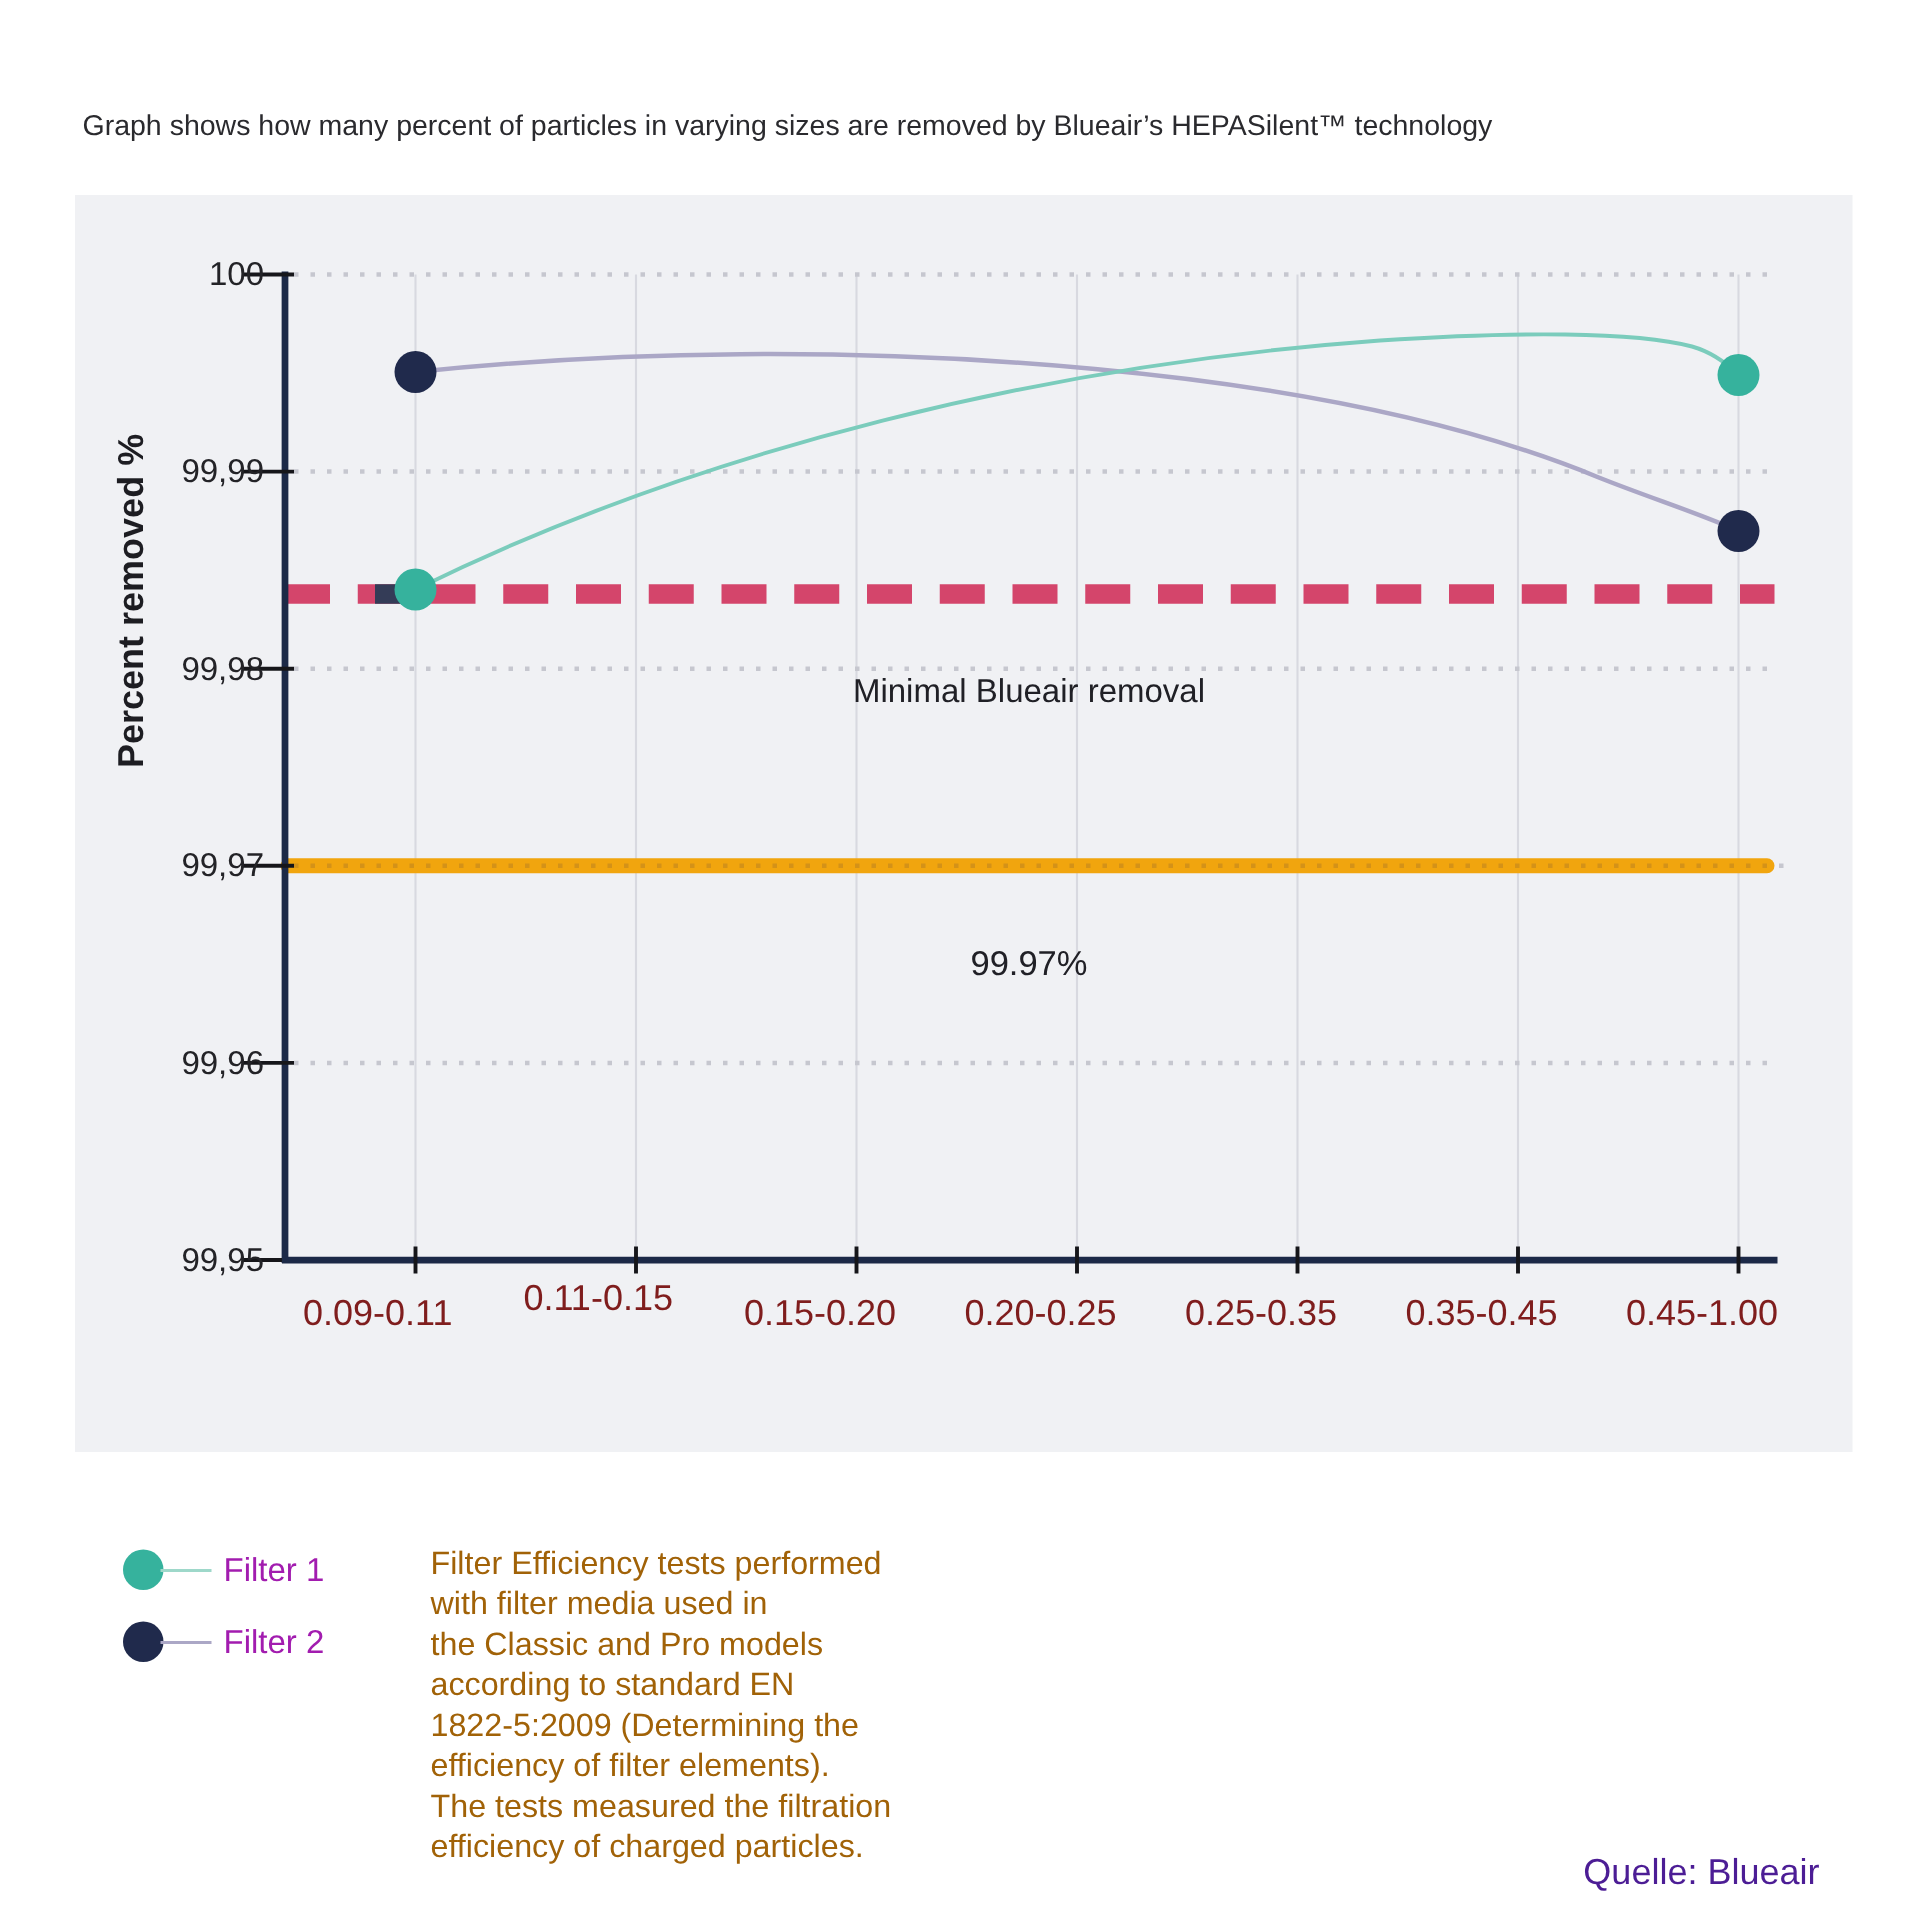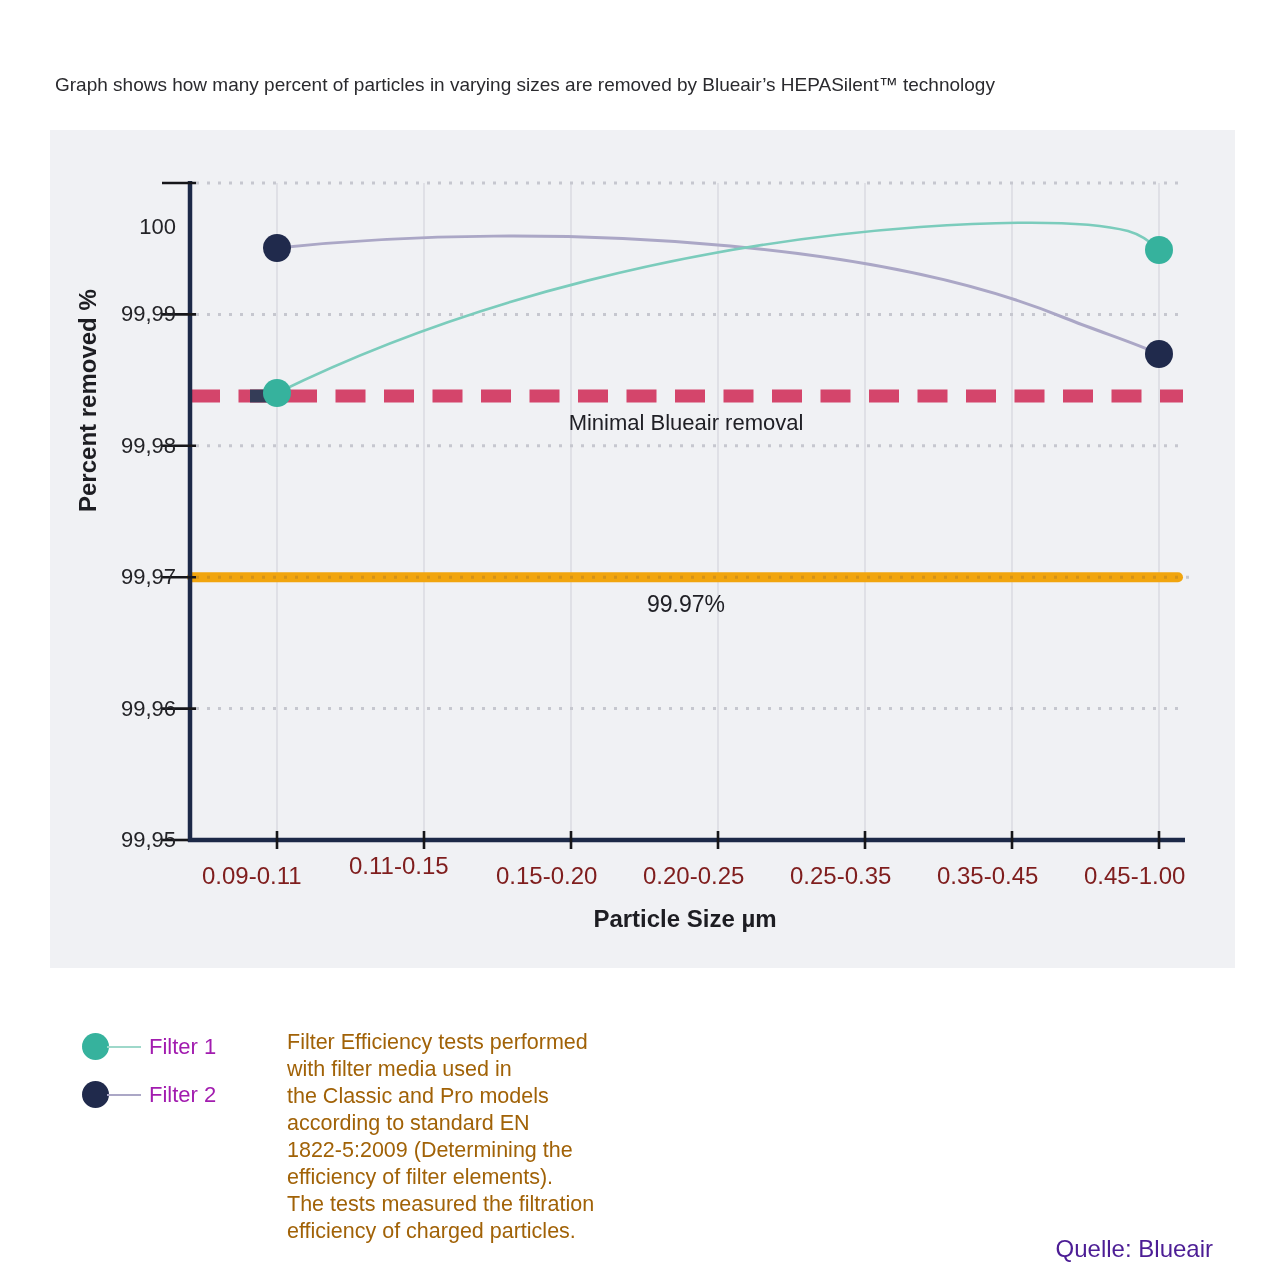--- a/index.html
+++ b/index.html
@@ -9,21 +9,21 @@
   .title{left:55px;top:22px;font-size:25px;font-weight:700;letter-spacing:.2px;color:#1c1c20;}
   .subtitle{left:55px;top:74px;font-size:19px;color:#2a2a2e;}
   .panel{left:50px;top:130px;width:1185px;height:838px;background:#f0f1f4;}
   .panel svg{position:absolute;left:0;top:0;}
   .ytick{width:118px;text-align:right;font-size:22px;color:#232327;}
   .xtick{width:150px;text-align:left;font-size:24px;color:#7f1d1d;}
   .ylabel-anchor{left:88px;top:512px;width:0;height:0;}
   .ylabel-anchor span{display:block;white-space:nowrap;transform:translate(-50%,-50%) rotate(-90deg);
         font-size:24px;font-weight:700;color:#1d1d22;}
   .xlabel{left:380px;top:905px;width:610px;text-align:center;font-size:24px;font-weight:700;color:#1d1d22;}
-  .refline-label{width:420px;text-align:center;font-size:22px;color:#202026;}
+  .refline-label{width:420px;text-align:center;font-size:22px;color:#202026;margin-top:38px;}
   .legend-dot{width:27px;height:27px;border-radius:50%;}
   .legend-dot.f1{left:82px;top:1033px;background:#36b29d;}
   .legend-dot.f2{left:82px;top:1081px;background:#202a4c;}
   .legend-line{height:2px;width:34px;}
   .legend-line.f1{left:107px;top:1046px;background:#9ed8ca;}
   .legend-line.f2{left:107px;top:1094px;background:#aba7c6;}
   .legend-label{font-size:22px;color:#a21caf;}
   .legend-label.f1{left:149px;top:1034px;}
   .legend-label.f2{left:149px;top:1082px;}
   .note{left:287px;top:1029px;width:340px;font-size:21.5px;line-height:27px;color:#a16207;}
@@ -89,39 +89,38 @@
         <line x1="1109" y1="701" x2="1109" y2="719"></line>
       </g>
 
       <circle cx="227" cy="118" r="14" fill="#202a4c"></circle>
       <circle cx="1109" cy="224" r="14" fill="#202a4c"></circle>
       <circle cx="227" cy="263" r="14" fill="#36b29d"></circle>
       <circle cx="1109" cy="120" r="14" fill="#36b29d"></circle>
     </svg>
   </div>
 
-  <div class="abs ytick" style="left:58px;top:170px;margin-top:44px;">100</div>
+  <div class="abs ytick" style="left:58px;top:170px;">100</div>
   <div class="abs ytick" style="left:58px;top:301px;">99,99</div>
   <div class="abs ytick" style="left:58px;top:433px;">99,98</div>
   <div class="abs ytick" style="left:58px;top:564px;">99,97</div>
   <div class="abs ytick" style="left:58px;top:696px;">99,96</div>
   <div class="abs ytick" style="left:58px;top:827px;">99,95</div>
 
   <div class="abs xtick" style="left:202px;top:862px;">0.09-0.11</div>
   <div class="abs xtick" style="left:349px;top:852px;">0.11-0.15</div>
   <div class="abs xtick" style="left:496px;top:862px;">0.15-0.20</div>
   <div class="abs xtick" style="left:643px;top:862px;">0.20-0.25</div>
   <div class="abs xtick" style="left:790px;top:862px;">0.25-0.35</div>
   <div class="abs xtick" style="left:937px;top:862px;">0.35-0.45</div>
   <div class="abs xtick" style="left:1084px;top:862px;">0.45-1.00</div>
 
   <div class="abs ylabel-anchor">
     <span>Percent removed %</span>
   </div>
-  <div class="abs xlabel">Particle Size µm</div>
 
   <div class="abs refline-label" style="left:476px;top:410px;">Minimal Blueair removal</div>
   <div class="abs refline-label" style="left:476px;top:591px;font-size:23px;">99.97%</div>
 
   <div class="abs legend-dot f1"></div>
   <div class="abs legend-line f1"></div>
   <div class="abs legend-label f1">Filter 1</div>
   <div class="abs legend-dot f2"></div>
   <div class="abs legend-line f2"></div>
   <div class="abs legend-label f2">Filter 2</div>

